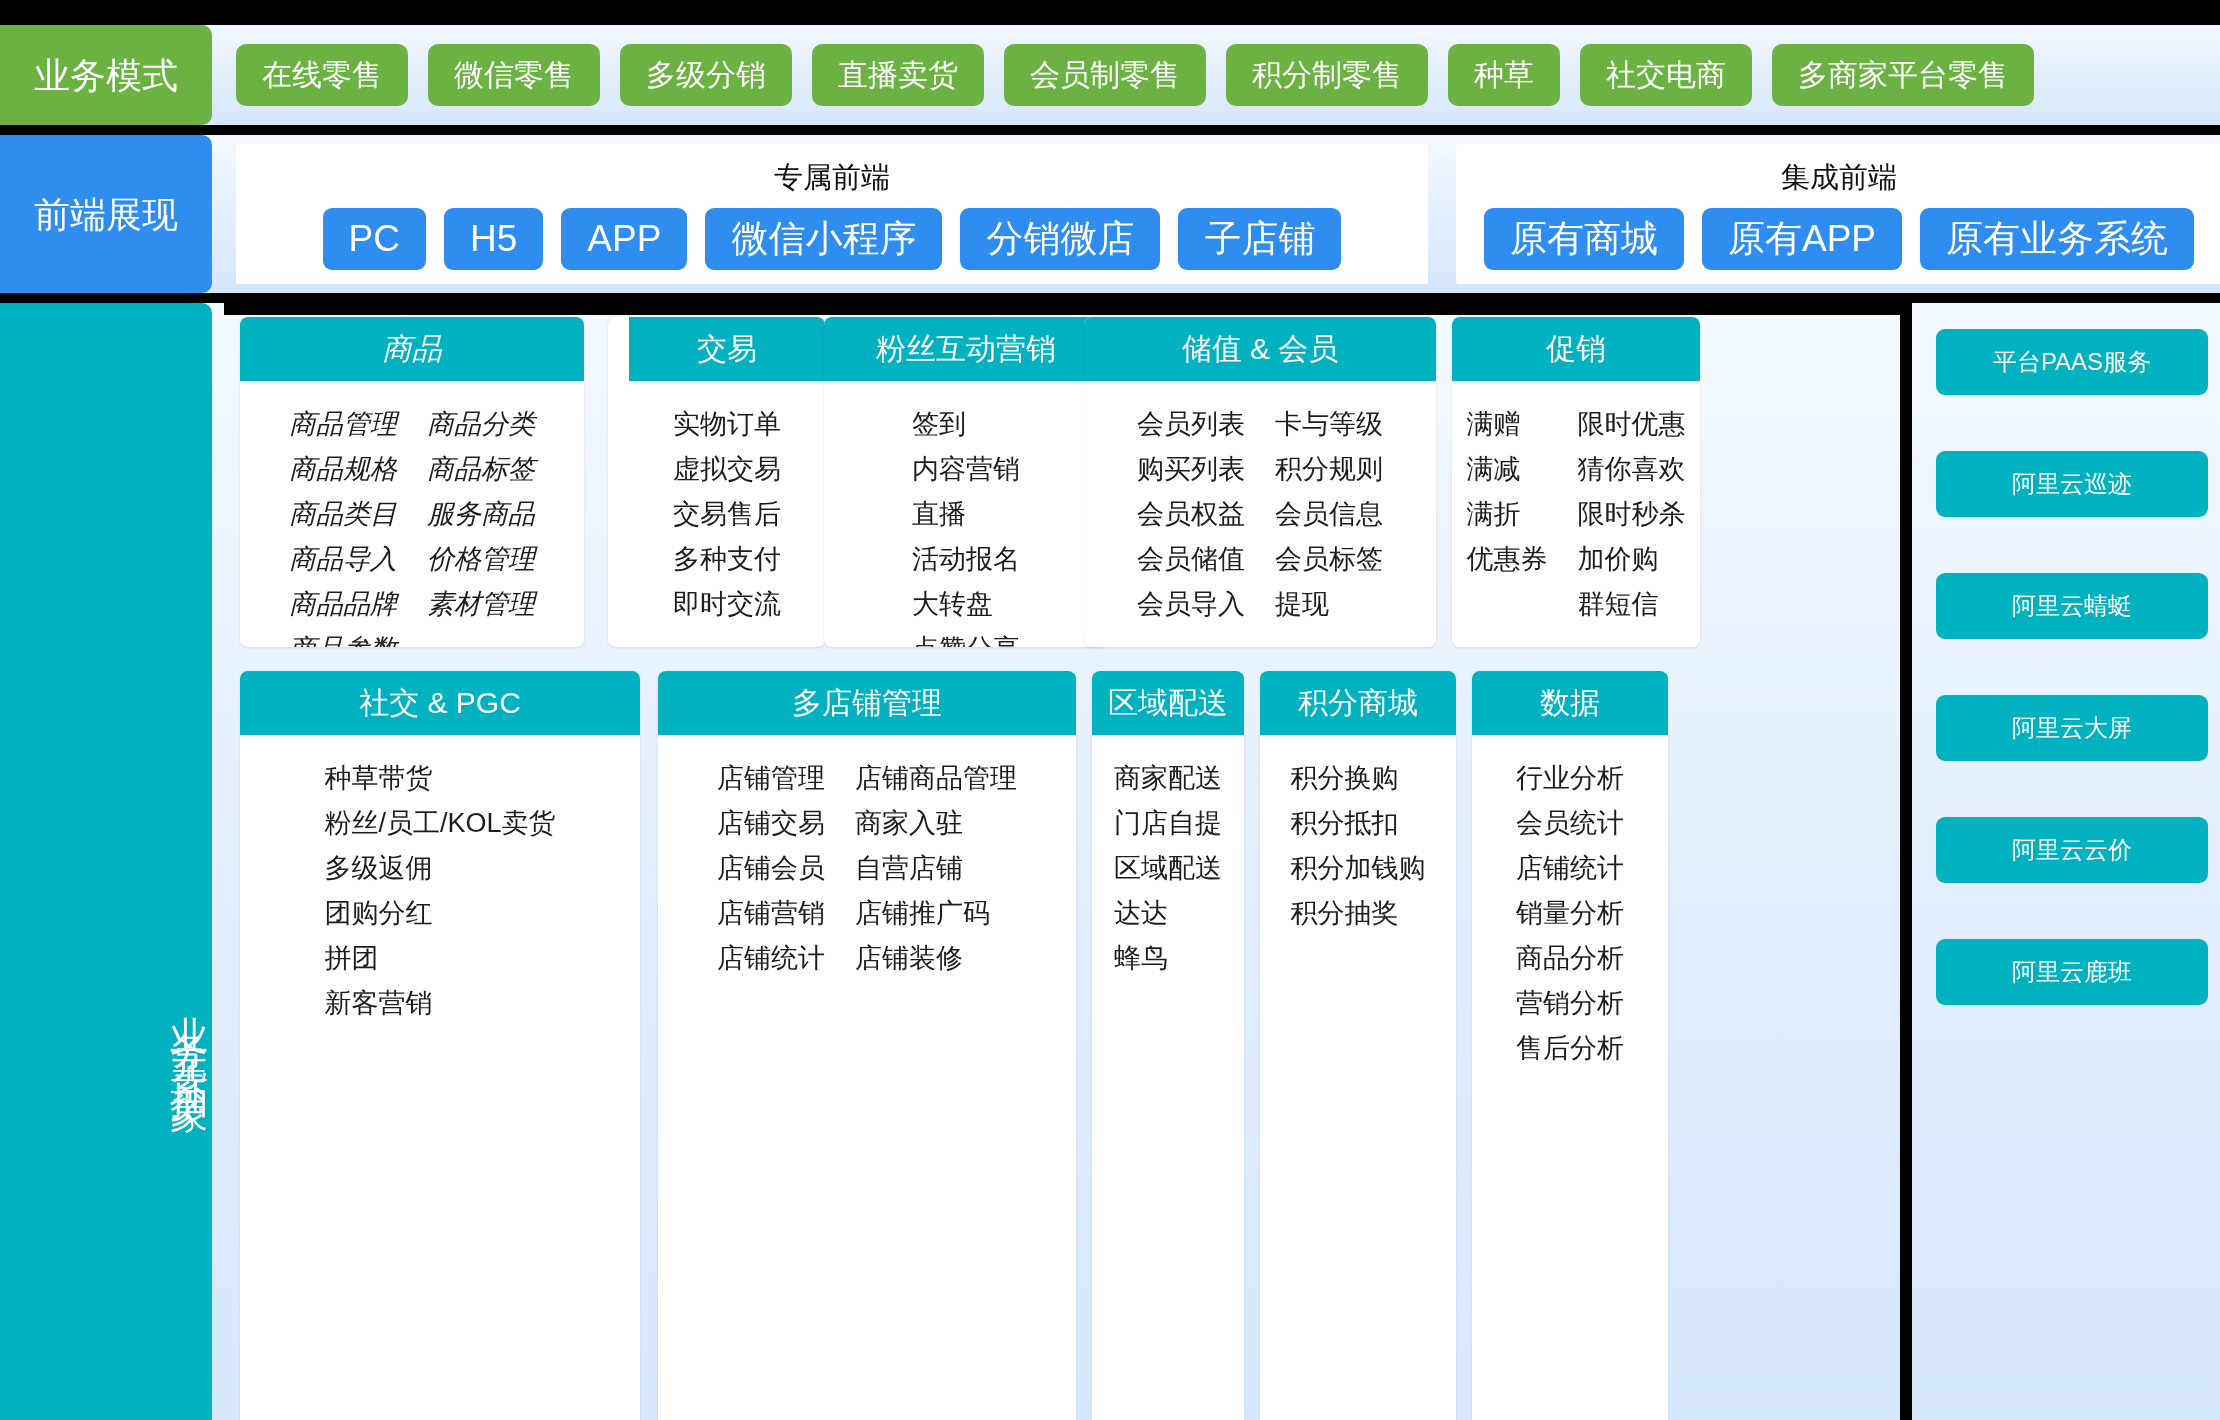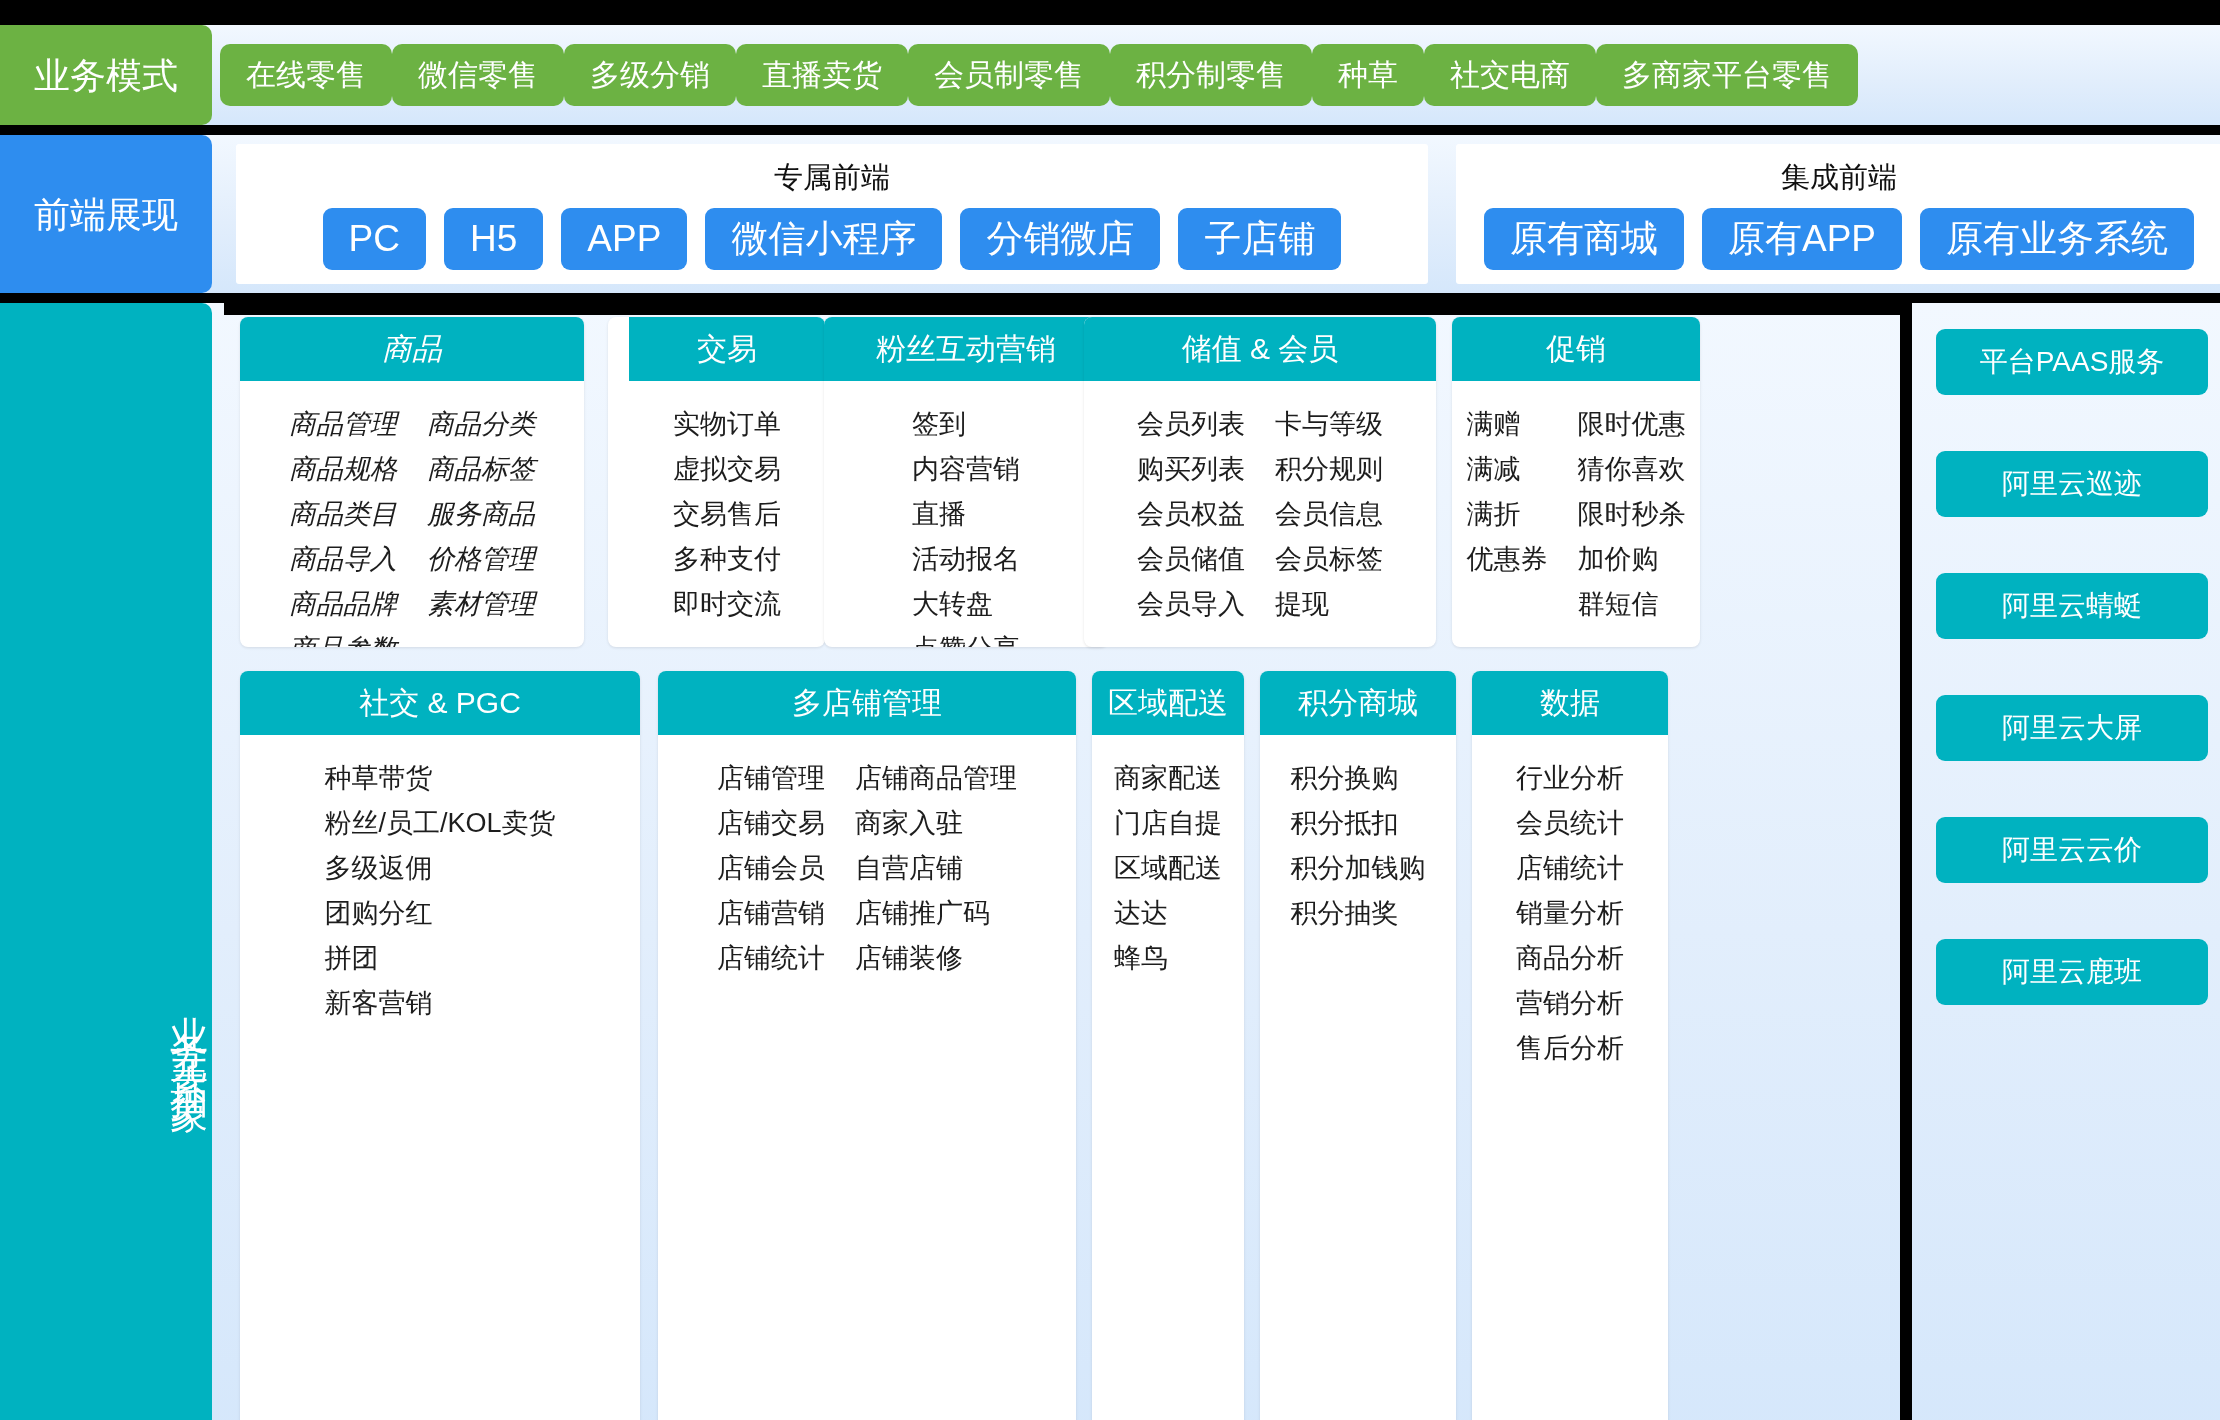--- a/index.html
+++ b/index.html
@@ -20,26 +20,26 @@
        color:#fff;border-radius:10px;text-align:center;line-height:1.25;}
   .cat.green{background:#6CB243;}
   .cat.blue{background:#2E8DEF;}
   .cat.teal{background:#00B2C0;}
 
   
   .pill{display:flex;align-items:center;justify-content:center;
         color:#fff;border-radius:10px;white-space:nowrap;}
   .pill.green{background:#6CB243;height:62px;padding:0 26px;font-size:30px;}
   .pill.blue{background:#2E8DEF;height:62px;padding:0 26px;font-size:37px;border-radius:9px;}
-  .pill.teal{background:#00B2C0;height:66px;font-size:28px;border-radius:9px;width:100%;}
+  .pill.teal{background:#00B2C0;height:66px;font-size:24px;border-radius:9px;width:100%;}
 
   
   #row1{top:0;height:100px;}
   #row1 .cat{left:0;top:0;width:212px;height:100px;font-size:36px;border-radius:0 10px 10px 0;}
-  #row1 .pills{position:absolute;left:220px;top:19px;display:flex;}
+  #row1 .pills{position:absolute;left:236px;top:19px;display:flex;gap:20px;}
 
   
   .divider{position:absolute;left:0;width:2220px;background:#000;}
 
   
   #row2{top:110px;height:158px;}
   #row2 .cat{left:0;top:0;width:212px;height:158px;font-size:36px;border-radius:0 10px 10px 0;}
   .fe-wrap{position:absolute;left:236px;top:9px;right:10px;display:flex;gap:28px;}
   .fe-panel{background:#fff;border-radius:3px;padding:10px 0 14px;display:flex;
             flex-direction:column;align-items:center;}

